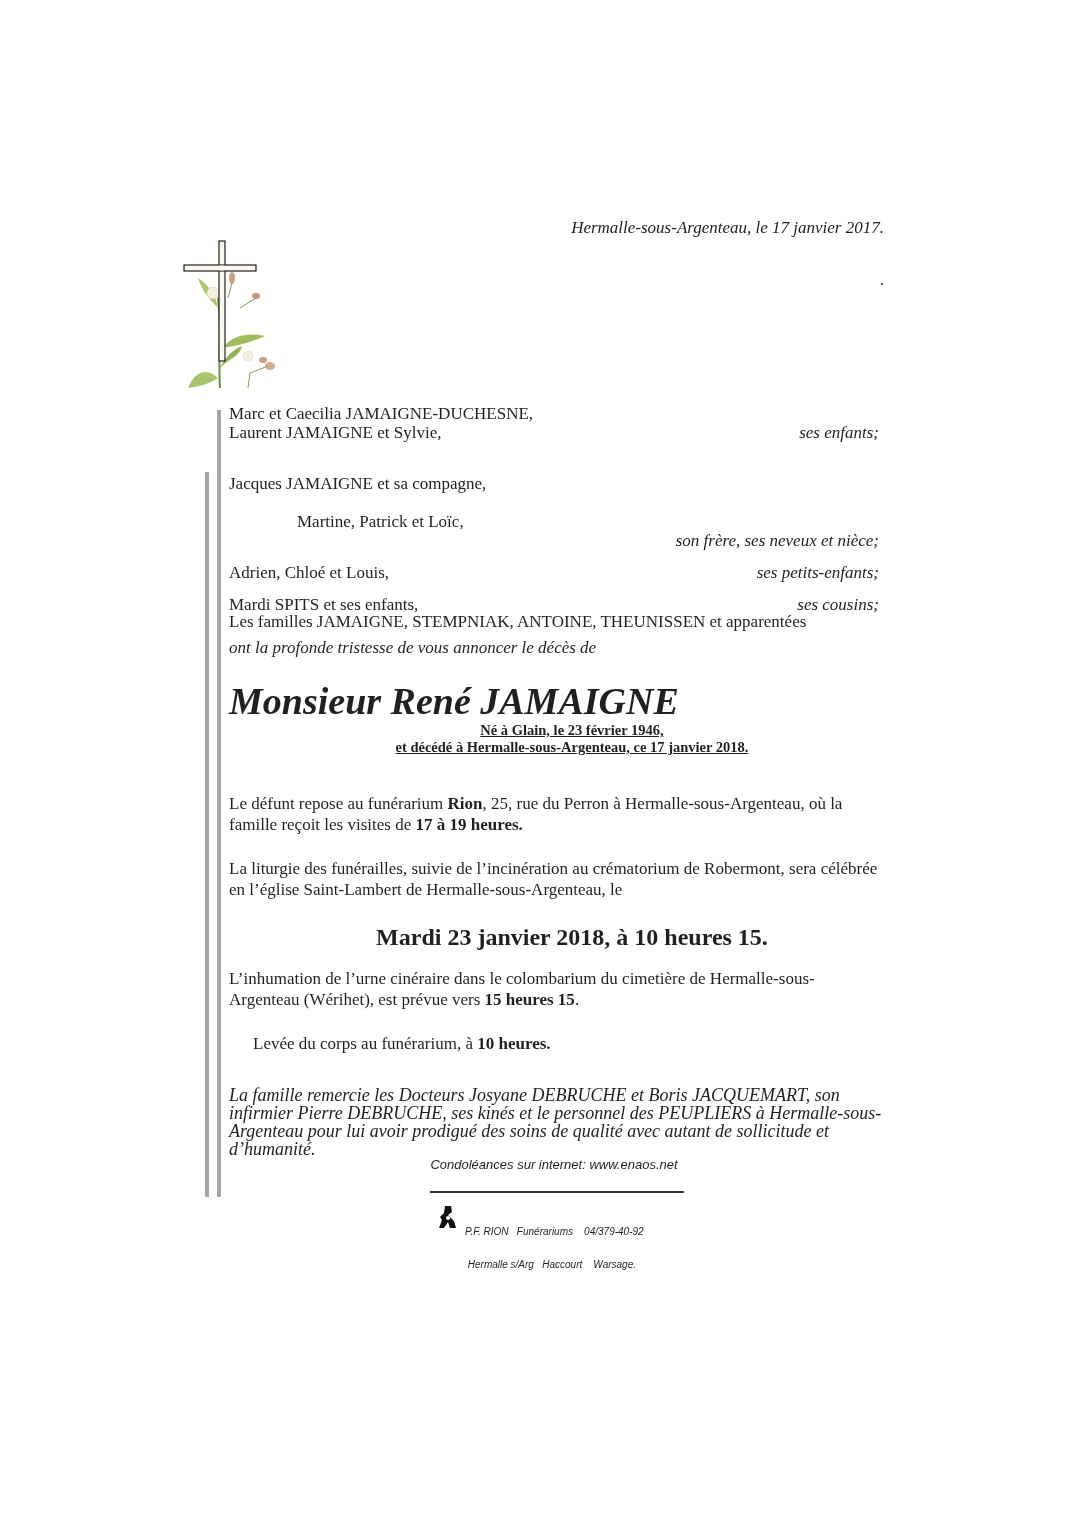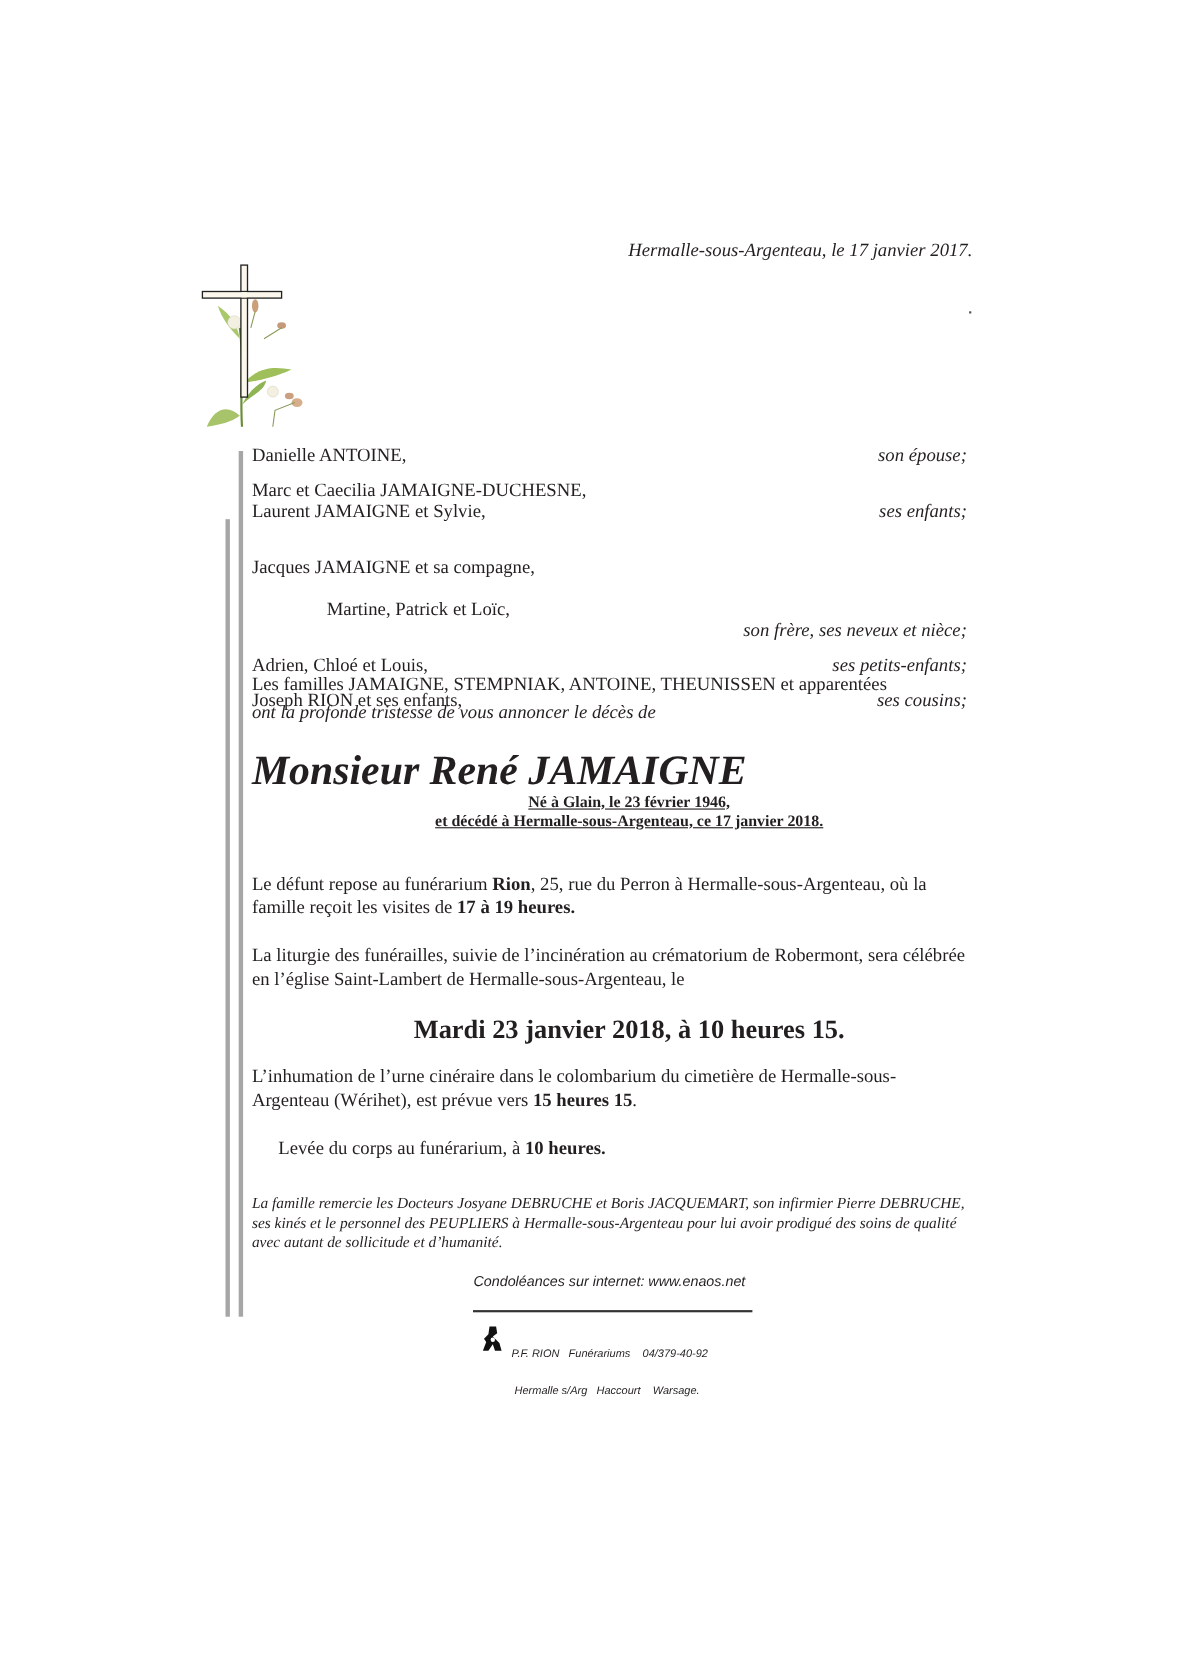--- a/index.html
+++ b/index.html
@@ -21,21 +21,21 @@
     .families { top: 612px; }
     .announce { top: 638px; }
     .title { top: 680px; left: 229px; width: 650px; text-align: left; font-weight: bold; font-size: 38px; line-height: 42px; font-style: italic; }
     .sub { top: 722px; left: 229px; width: 686px; text-align: center; font-weight: bold; font-size: 14.5px; line-height: 17px; text-decoration: underline; }
     .para { font-size: 17px; line-height: 21px; }
     .p1 { top: 793px; }
     .p2 { top: 858px; }
     .ceremony { top: 924px; left: 229px; width: 686px; text-align: center; font-weight: bold; font-size: 24px; }
     .p3 { top: 968px; }
     .p4 { top: 1033px; margin-left: 24px; }
-    .thanks { top: 1086px; left: 229px; width: 660px; font-style: italic; font-size: 14px; line-height: 18px; }
+    .thanks { top: 1086px; left: 229px; width: 660px; font-style: italic; font-size: 18px; line-height: 18px; }
     .condo { top: 1157px; left: 229px; width: 650px; text-align: center; font-family: "Liberation Sans", "DejaVu Sans", sans-serif; font-size: 13px; font-style: italic; }
     .rule { top: 1191px; left: 430px; width: 254px; height: 2px; background: #333; }
     .logo { top: 1205px; left: 438px; width: 20px; height: 24px; }
     .footer { top: 1204px; left: 465px; font-family: "Liberation Sans", "DejaVu Sans", sans-serif; font-style: italic; font-size: 10px; line-height: 11px; white-space: pre; }
     b { font-weight: bold; }
   </style>
 </head>
 <body>
 
 <div class="abs date">Hermalle-sous-Argenteau, le 17 janvier 2017.</div>
@@ -59,41 +59,37 @@
   <rect x="39" y="3" width="6" height="120" fill="#fbf7ec" stroke="#222" stroke-width="1.2"></rect>
   <rect x="4" y="27" width="72" height="6" fill="#fbf7ec" stroke="#222" stroke-width="1.2"></rect>
   <rect x="39.6" y="27.6" width="4.8" height="4.8" fill="#fbf7ec"></rect>
 </svg>
 
 <div class="abs bar bar1"></div>
 <div class="abs bar bar2"></div>
 
 <div class="abs col" style="top:404px;">
   <div class="row">
-    <span class="names">Danielle ANTOINE,</span>
-    <span class="rel">son épouse;</span>
-  </div>
-  <div class="row">
     <span class="names">Marc et Caecilia JAMAIGNE-DUCHESNE,
 Laurent JAMAIGNE et Sylvie,</span>
     <span class="rel">ses enfants;</span>
   </div>
   <div class="row">
     <span class="names">
       <span style="display:block">Jacques JAMAIGNE et sa compagne,</span>
       <span class="indent">Martine, Patrick et Loïc,</span>
     </span>
     <span class="rel">son frère, ses neveux et nièce;</span>
   </div>
   <div class="row">
     <span class="names">Adrien, Chloé et Louis,</span>
     <span class="rel">ses petits-enfants;</span>
   </div>
   <div class="row">
-    <span class="names">Joseph RION et ses enfants,</span>
+    <span class="names">Mardi SPITS et ses enfants,</span>
     <span class="rel">ses cousins;</span>
   </div>
 </div>
 
 <div class="abs col families">Les familles JAMAIGNE, STEMPNIAK, ANTOINE, THEUNISSEN et apparentées</div>
 <div class="abs col announce it">ont la profonde tristesse de vous annoncer le décès de</div>
 
 <div class="abs title">Monsieur René JAMAIGNE</div>
 <div class="abs sub">
   <div>Né à Glain, le 23 février 1946,</div>

